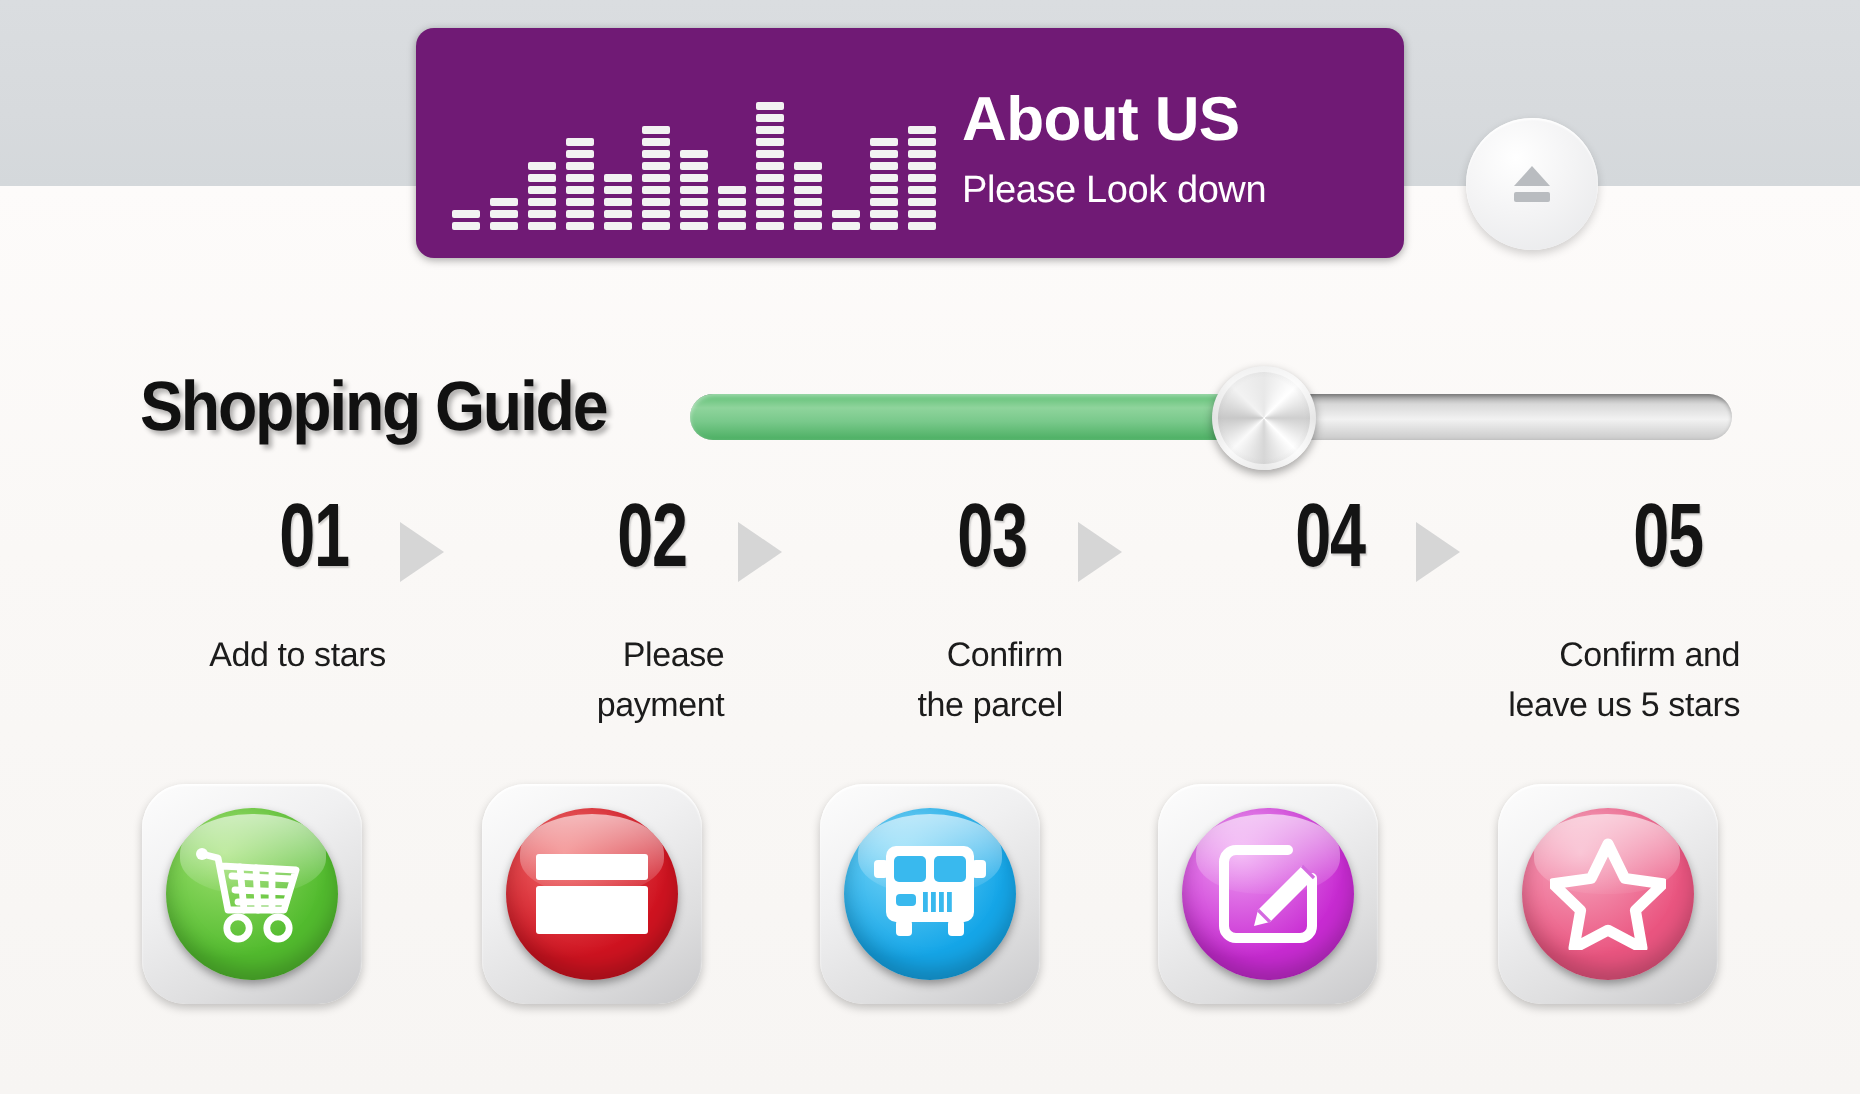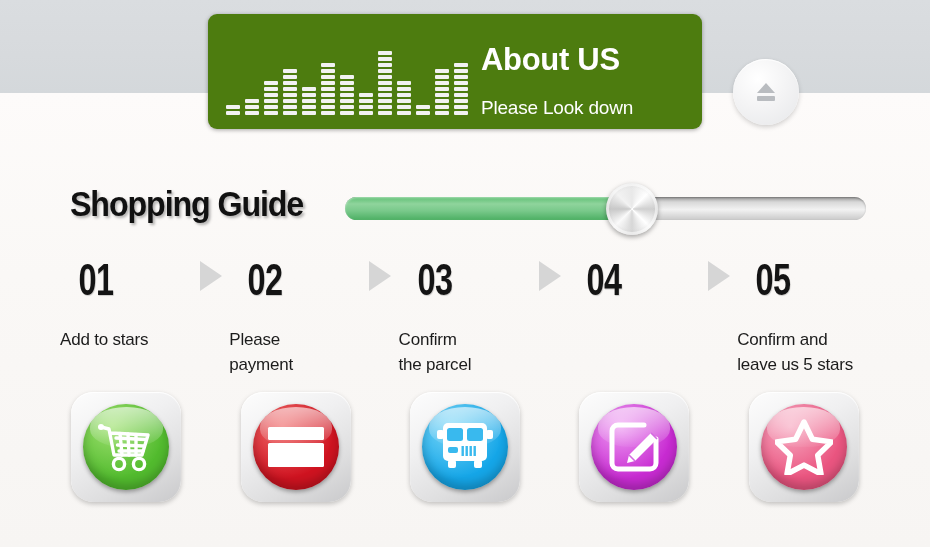--- a/index.html
+++ b/index.html
@@ -17,40 +17,40 @@
     background:linear-gradient(180deg,#dadde0 0%,#d7dadd 60%,#d4d8db 100%);
   }
   .bg-bottom{
     position:absolute;left:0;top:93px;width:930px;height:454px;
     background:linear-gradient(180deg,#fdfbfa 0%,#faf8f6 40%,#f7f5f3 100%);
   }
 
   
   .header-panel{
     position:absolute;left:208px;top:14px;width:494px;height:115px;
-    background:#4d7c0f;border-radius:9px;
+    background:#701a75;border-radius:9px;
     box-shadow:0 1px 4px rgba(0,0,0,.35);
     overflow:hidden;
   }
   .eq{
     position:absolute;left:18px;bottom:14px;
     display:flex;align-items:flex-end;gap:5px;height:80px;
   }
   .eq-bar{width:14px;display:flex;flex-direction:column-reverse;gap:2px;}
   .eq-seg{width:14px;height:4px;background:#f2f2f2;border-radius:1px;}
 
   .header-text{
     position:absolute;right:16px;top:30px;width:205px;text-align:left;color:#fff;
   }
   .header-title{
     font-size:31px;font-weight:bold;letter-spacing:-0.3px;line-height:1;
     font-family:"Liberation Sans", sans-serif;
   }
   .header-sub{
-    font-size:19px;font-weight:normal;margin-top:23px;line-height:1;
+    font-size:19px;font-weight:normal;margin-top:11px;line-height:1;
     letter-spacing:-0.2px;
   }
 
   
   .eject-btn{
     position:absolute;left:733px;top:59px;width:66px;height:66px;border-radius:50%;
     background:radial-gradient(circle at 38% 30%,#ffffff 0%,#f4f4f5 45%,#e6e7e9 100%);
     box-shadow:0 2px 5px rgba(0,0,0,.18), inset 0 1px 1px rgba(255,255,255,.9);
     display:flex;align-items:center;justify-content:center;
   }
@@ -94,21 +94,21 @@
       conic-gradient(#e8e8e8,#ffffff,#cfcfcf,#ffffff,#d6d6d6,#fafafa,#c8c8c8,#f2f2f2,#e8e8e8);
     box-shadow:0 2px 5px rgba(0,0,0,.35), inset 0 0 0 3px rgba(255,255,255,.55);
   }
 
   
   .steps{position:absolute;left:0;top:245px;width:930px;height:130px;}
   .step-row{
     position:absolute;left:60px;top:0;width:810px;
     display:flex;align-items:flex-start;
   }
-  .step{width:146px;text-align:left;margin-top:12px;}
+  .step{width:146px;text-align:right;}
   .step-num{
     font-size:45px;font-weight:bold;color:#141414;line-height:1;
     transform:scaleX(.72);letter-spacing:-1px;
     font-family:"Liberation Sans", sans-serif;
     text-shadow:1px 1px 1px rgba(0,0,0,.18);
   }
   .step-label{
     margin-top:26px;font-size:17px;color:#1c1c1c;line-height:1.45;
     letter-spacing:-0.2px;
   }

